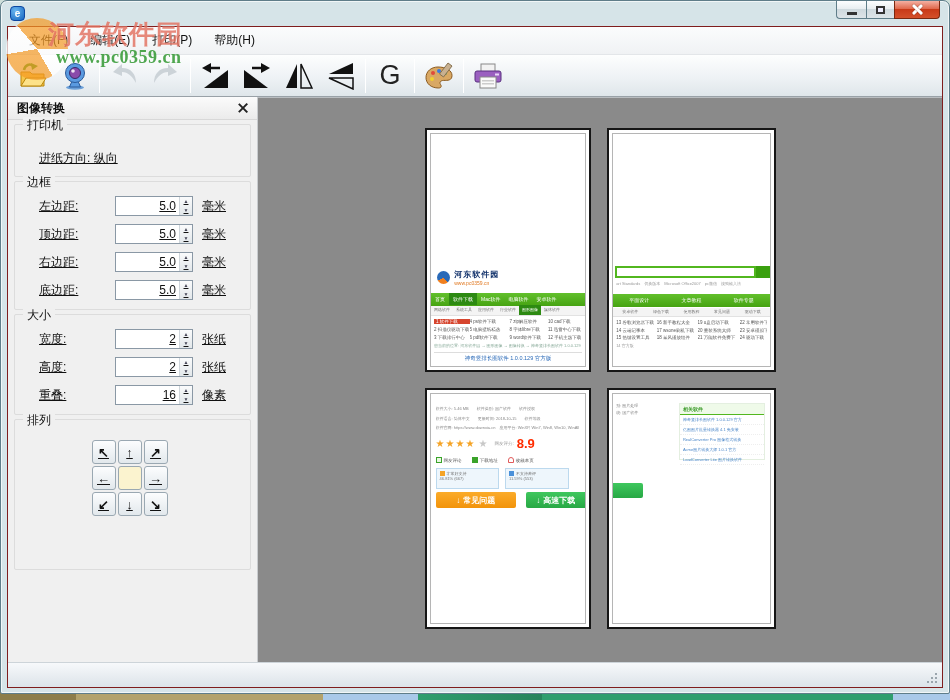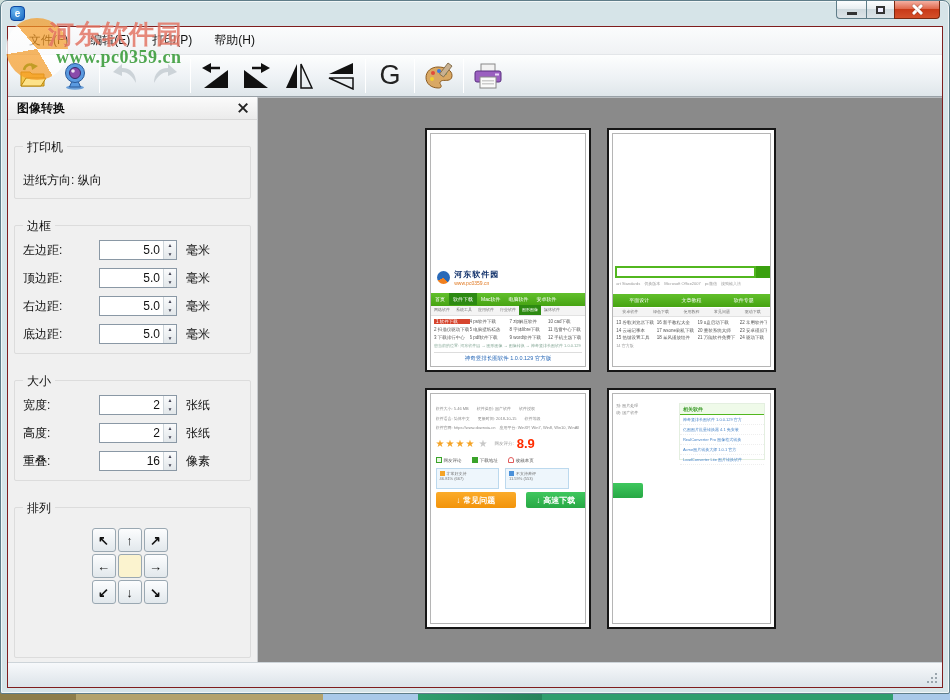--- a/index.html
+++ b/index.html
@@ -67,22 +67,22 @@
   .panel { width:250px; flex:none; background:#f0f0f0; border-right:1px solid #c9cccf;
     font-size:12px; color:#111; position:relative; }
   .panel-header { height:23px; display:flex; align-items:center; justify-content:space-between;
     padding:0 9px; font-weight:bold;
     background:linear-gradient(#fbfbfb,#ebebeb); border-bottom:1px solid #d8d8d8; }
   .panel-x { position:relative; width:10px; height:10px; cursor:default; }
   .panel-x::before,.panel-x::after { content:""; position:absolute; left:4px; top:-1px;
     width:2.4px; height:12px; background:#222; }
   .panel-x::before { transform:rotate(45deg); } .panel-x::after { transform:rotate(-45deg); }
 
-  .group { margin:26px 6px 0; border:1px solid #dcdcdc; border-radius:2px;
-    position:relative; padding:12px 8px 9px; }
+  .group { margin:4px 6px 0; border:1px solid #dcdcdc; border-radius:2px;
+    position:relative; padding:12px 24px 9px;text-decoration:underline; }
   .legend { position:absolute; top:-8px; left:8px; background:#f0f0f0; padding:0 4px; }
 
   .p-line { margin-top:13px; }
   .p-select-label { margin:0 0 5px; }
   .p-input-row { display:flex; align-items:center; gap:7px; }
   .p-input { width:179px; height:20px; background:#fff; border:1px solid #7f8f9d;
     display:flex; align-items:center; overflow:hidden; }
   .p-input b { font-weight:normal; background:#3f92e8; color:#fff; padding:1px 1px;
     white-space:nowrap; }
   .p-browse { width:27px; height:20px; border:1px solid #8a9aa5; border-radius:2px;

